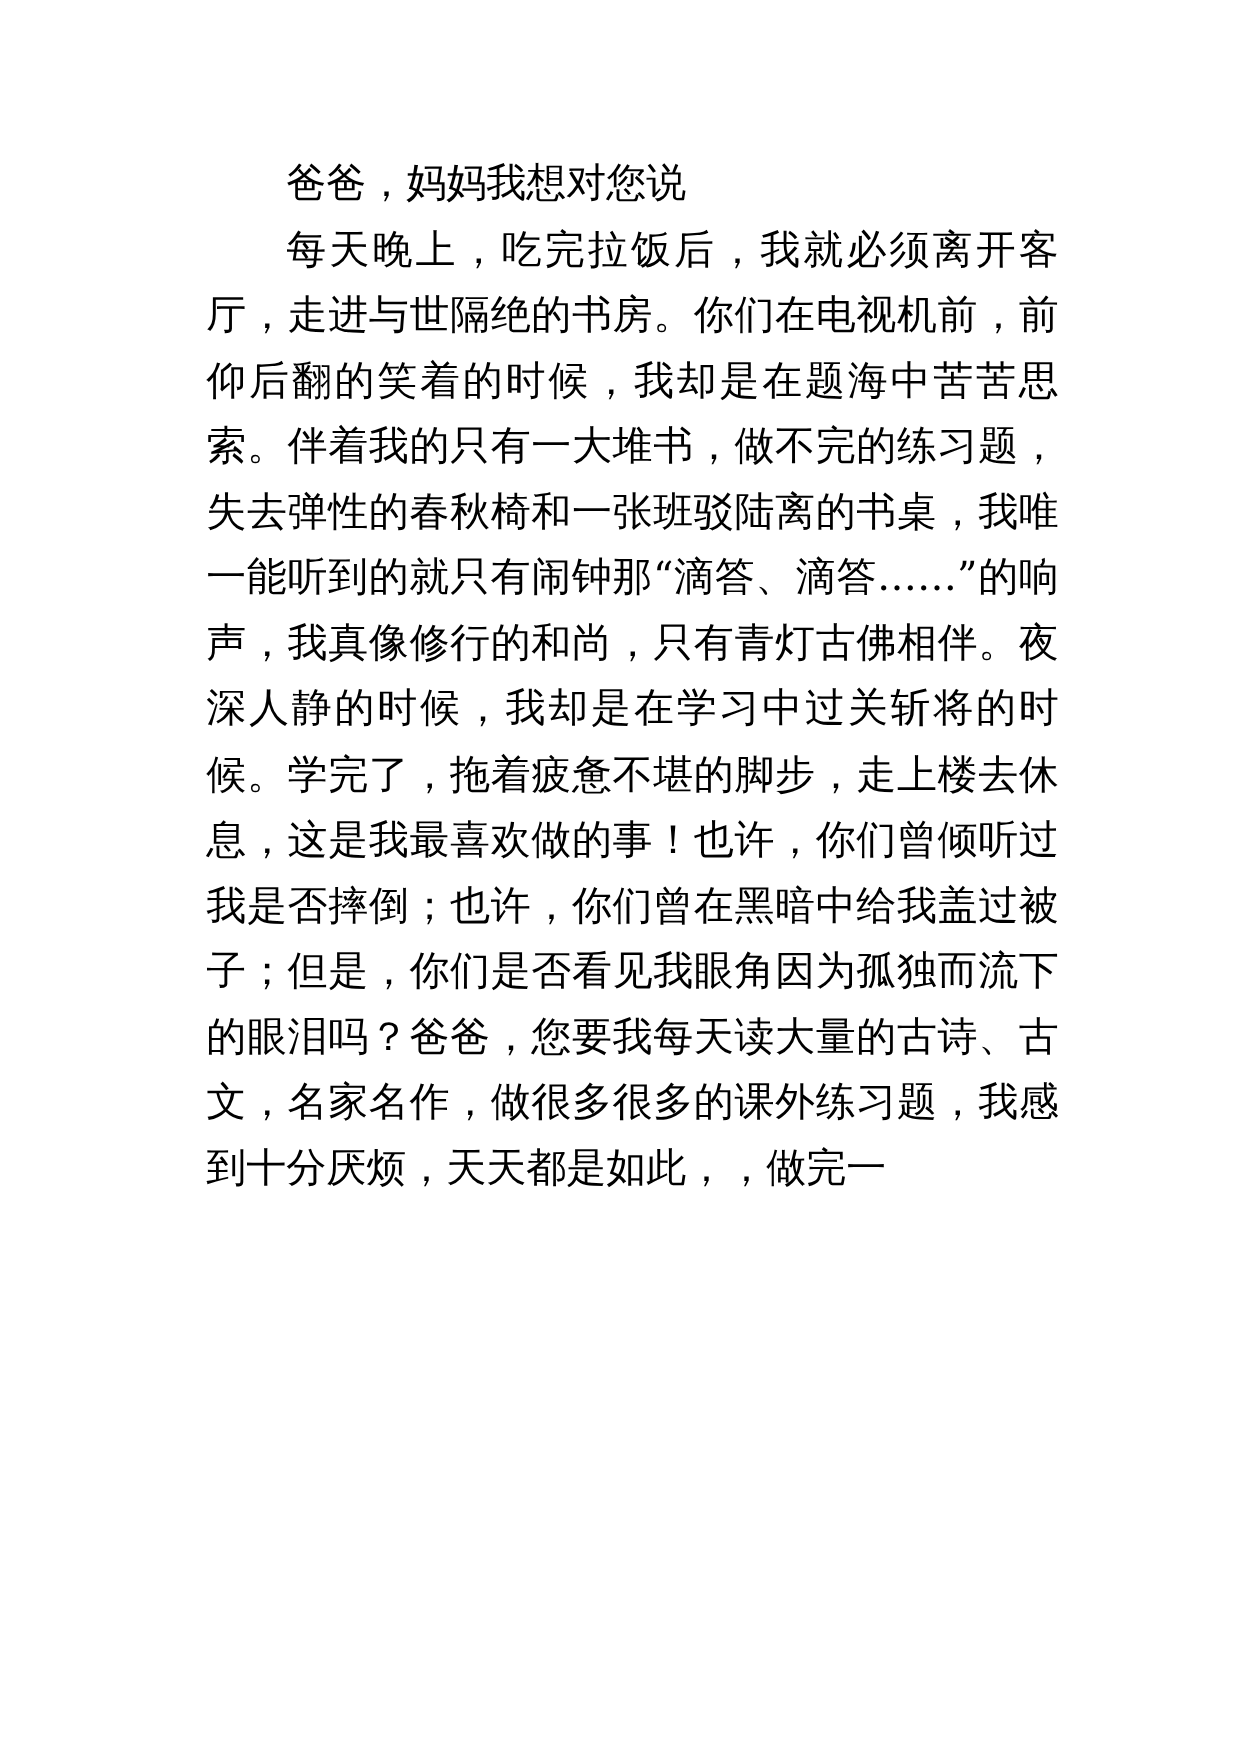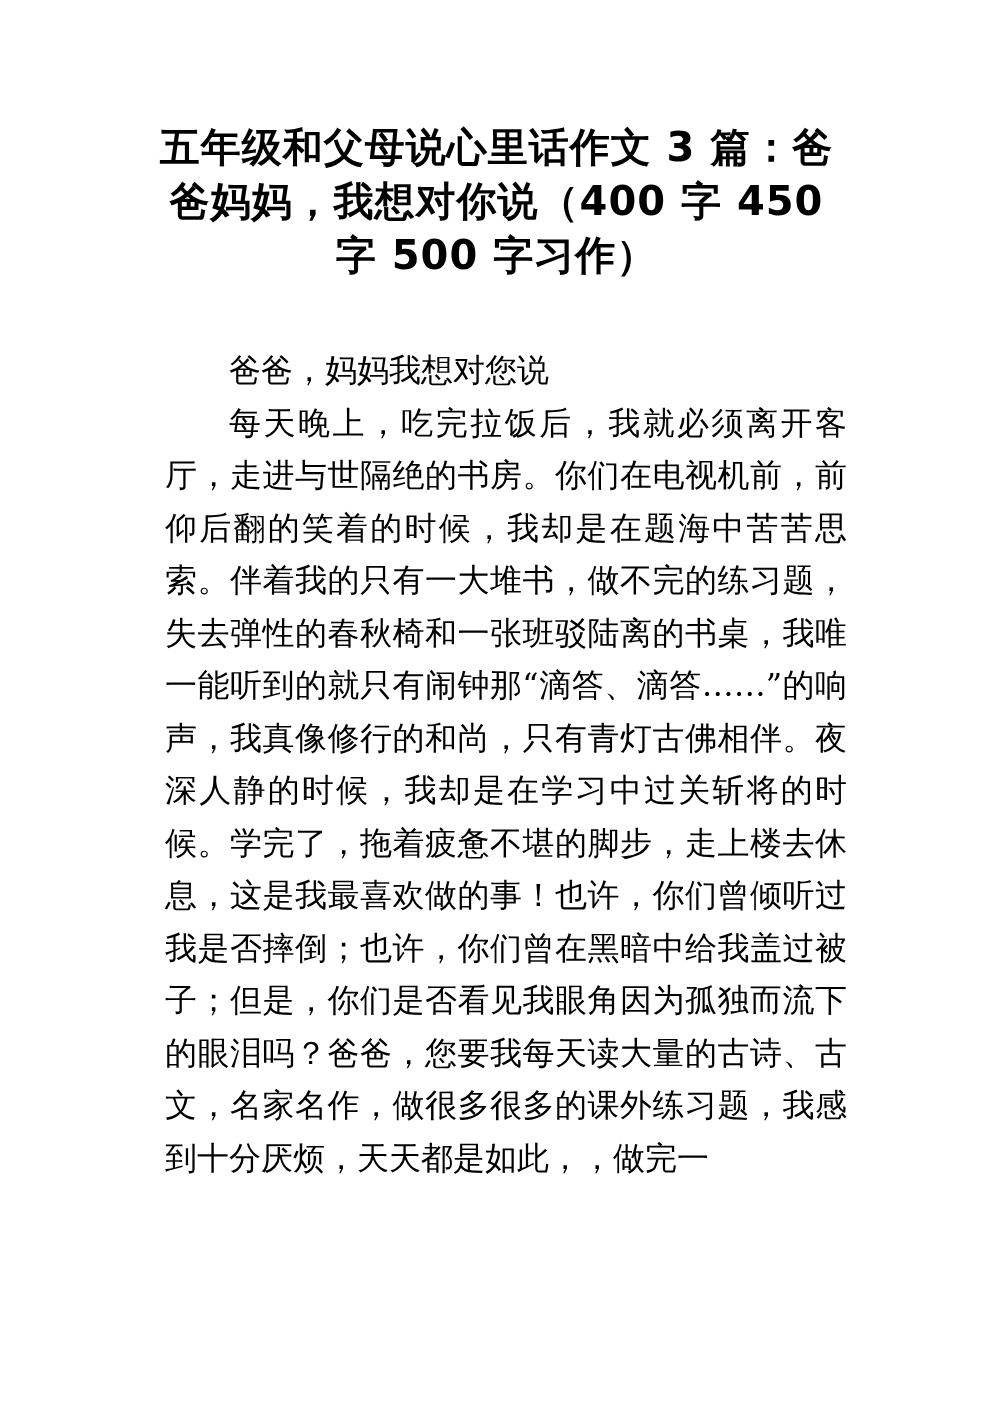--- a/index.html
+++ b/index.html
@@ -41,18 +41,17 @@
   .doc-body p {
     margin: 0;
     padding: 0;
     text-indent: 2em;
   }
 </style>
 </head>
 <body>
 
 <div class="page">
-  <h1 class="doc-title">五年级和父母说心里话作文 3 篇：爸爸妈妈，我想对你说（400 字 450 字 500 字习作）</h1>
   <div class="doc-body">
     <p>爸爸，妈妈我想对您说</p>
     <p>每天晚上，吃完拉饭后，我就必须离开客厅，走进与世隔绝的书房。你们在电视机前，前仰后翻的笑着的时候，我却是在题海中苦苦思索。伴着我的只有一大堆书，做不完的练习题，失去弹性的春秋椅和一张班驳陆离的书桌，我唯一能听到的就只有闹钟那“滴答、滴答……”的响声，我真像修行的和尚，只有青灯古佛相伴。夜深人静的时候，我却是在学习中过关斩将的时候。学完了，拖着疲惫不堪的脚步，走上楼去休息，这是我最喜欢做的事！也许，你们曾倾听过我是否摔倒；也许，你们曾在黑暗中给我盖过被子；但是，你们是否看见我眼角因为孤独而流下的眼泪吗？爸爸，您要我每天读大量的古诗、古文，名家名作，做很多很多的课外练习题，我感到十分厌烦，天天都是如此，，做完一</p>
   </div>
 </div>
 
 </body></html>

